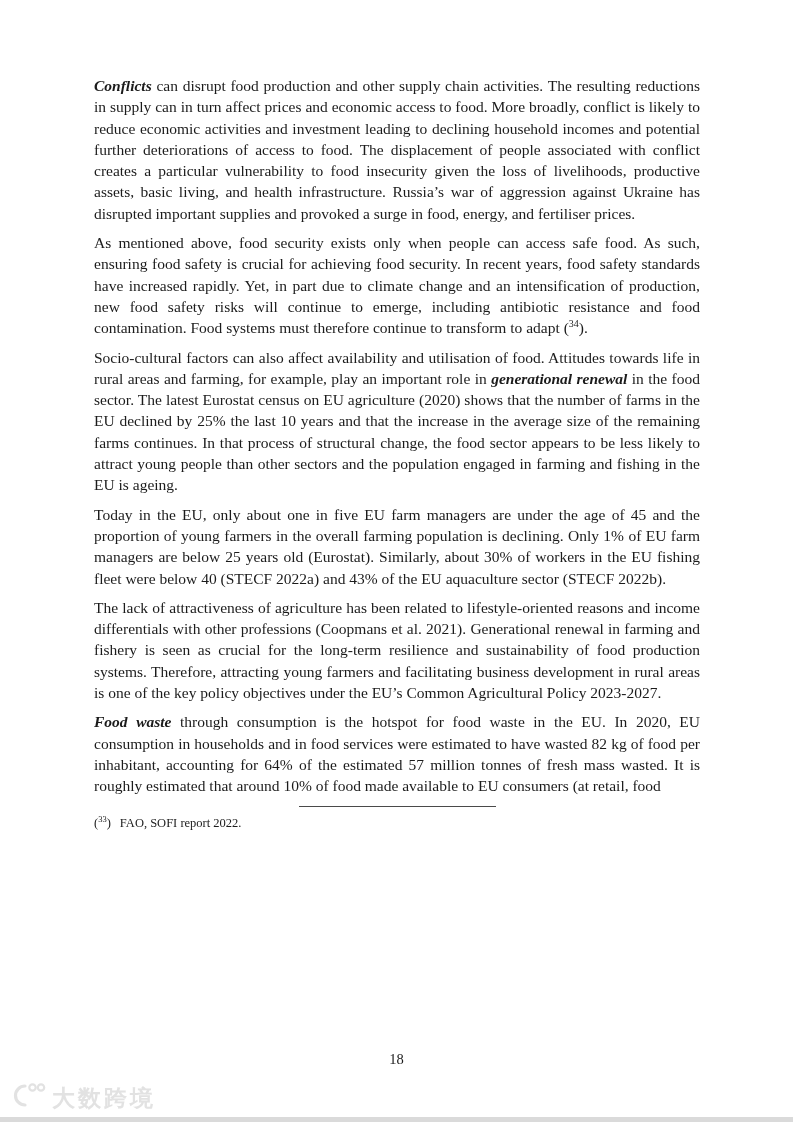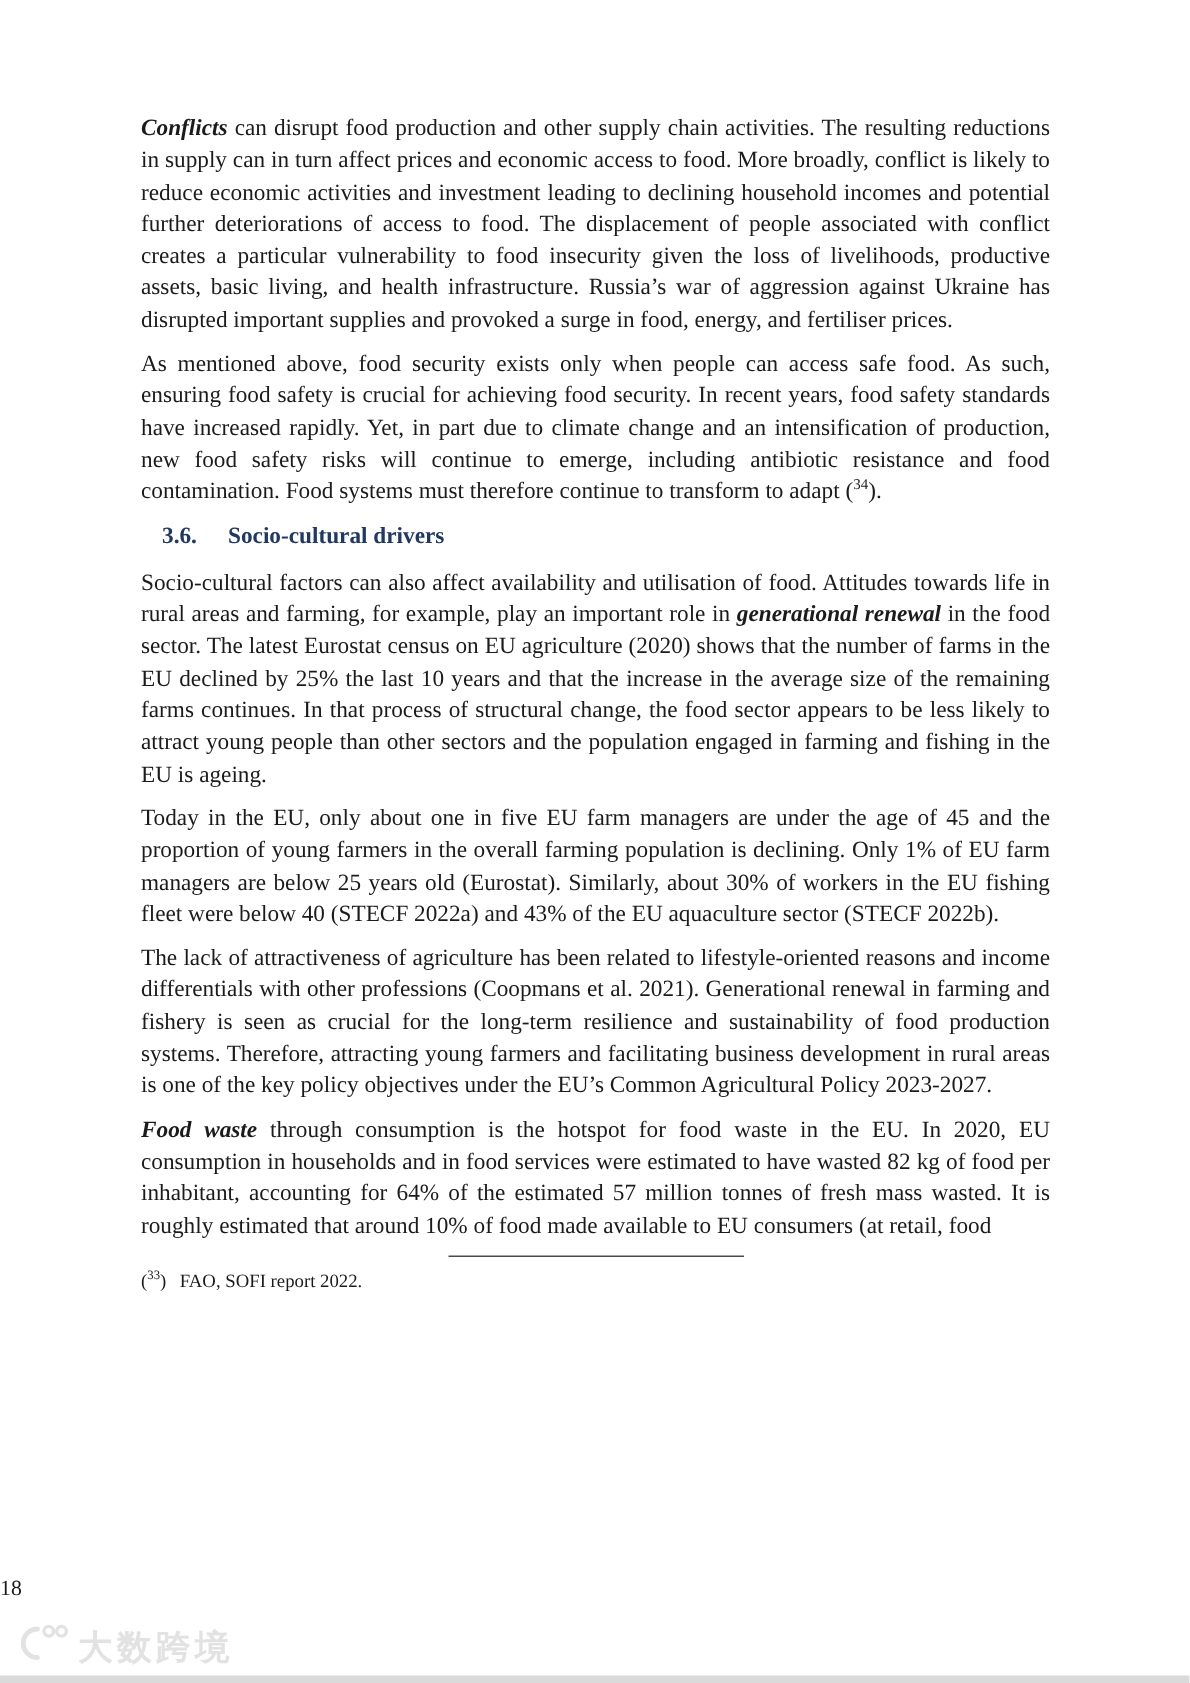--- a/index.html
+++ b/index.html
@@ -60,21 +60,21 @@
   .fn-marker sup {
     font-size: 8.5px;
     line-height: 0;
     vertical-align: super;
   }
   .page-number {
     position: absolute;
     left: 0;
     right: 0;
     top: 1051px;
-    text-align: left;
+    text-align: center;
     font-size: 14.5px;
     color: #1b1b1b;
   }
   .watermark {
     position: absolute;
     left: 10px;
     bottom: 7px;
     display: flex;
     align-items: center;
     gap: 6px;
@@ -97,21 +97,20 @@
 </head>
 <body>
 
 <div class="page-content">
 
 
   <p class="para"><span class="bi">Conflicts</span><span> can disrupt food production and other supply chain activities. The resulting reductions in supply can in turn affect prices and economic access to food. More broadly, conflict is likely to reduce economic activities and investment leading to declining household incomes and potential further deteriorations of access to food. The displacement of people associated with conflict creates a particular vulnerability to food insecurity given the loss of livelihoods, productive assets, basic living, and health infrastructure. Russia’s war of aggression against Ukraine has disrupted important supplies and provoked a surge in food, energy, and fertiliser prices.</span></p>
 
   <p class="para"><span>As mentioned above, food security exists only when people can access safe food. As such, ensuring food safety is crucial for achieving food security. In recent years, food safety standards have increased rapidly. Yet, in part due to climate change and an intensification of production, new food safety risks will continue to emerge, including antibiotic resistance and food contamination. Food systems must therefore continue to transform to adapt (</span><sup class="fnref">34</sup><span>).</span></p>
 
-  <h2 class="section-heading"><span class="hnum">3.6.</span><span class="htitle">Socio-cultural drivers</span></h2>
 
   <p class="para"><span>Socio-cultural factors can also affect availability and utilisation of food. Attitudes towards life in rural areas and farming, for example, play an important role in </span><span class="bi">generational renewal</span><span> in the food sector. The latest Eurostat census on EU agriculture (2020) shows that the number of farms in the EU declined by 25% the last 10 years and that the increase in the average size of the remaining farms continues. In that process of structural change, the food sector appears to be less likely to attract young people than other sectors and the population engaged in farming and fishing in the EU is ageing.</span></p>
 
   <p class="para"><span>Today in the EU, only about one in five EU farm managers are under the age of 45 and the proportion of young farmers in the overall farming population is declining. Only 1% of EU farm managers are below 25 years old (Eurostat). Similarly, about 30% of workers in the EU fishing fleet were below 40 (STECF 2022a) and 43% of the EU aquaculture sector (STECF 2022b).</span></p>
 
   <p class="para"><span>The lack of attractiveness of agriculture has been related to lifestyle-oriented reasons and income differentials with other professions (Coopmans et al. 2021). Generational renewal in farming and fishery is seen as crucial for the long-term resilience and sustainability of food production systems. Therefore, attracting young farmers and facilitating business development in rural areas is one of the key policy objectives under the EU’s Common Agricultural Policy 2023-2027.</span></p>
 
   <p class="para"><span class="bi">Food waste</span><span> through consumption is the hotspot for food waste in the EU. In 2020, EU consumption in households and in food services were estimated to have wasted 82 kg of food per inhabitant, accounting for 64% of the estimated 57 million tonnes of fresh mass wasted. It is roughly estimated that around 10% of food made available to EU consumers (at retail, food</span></p>
 
   <hr class="footnote-rule">

